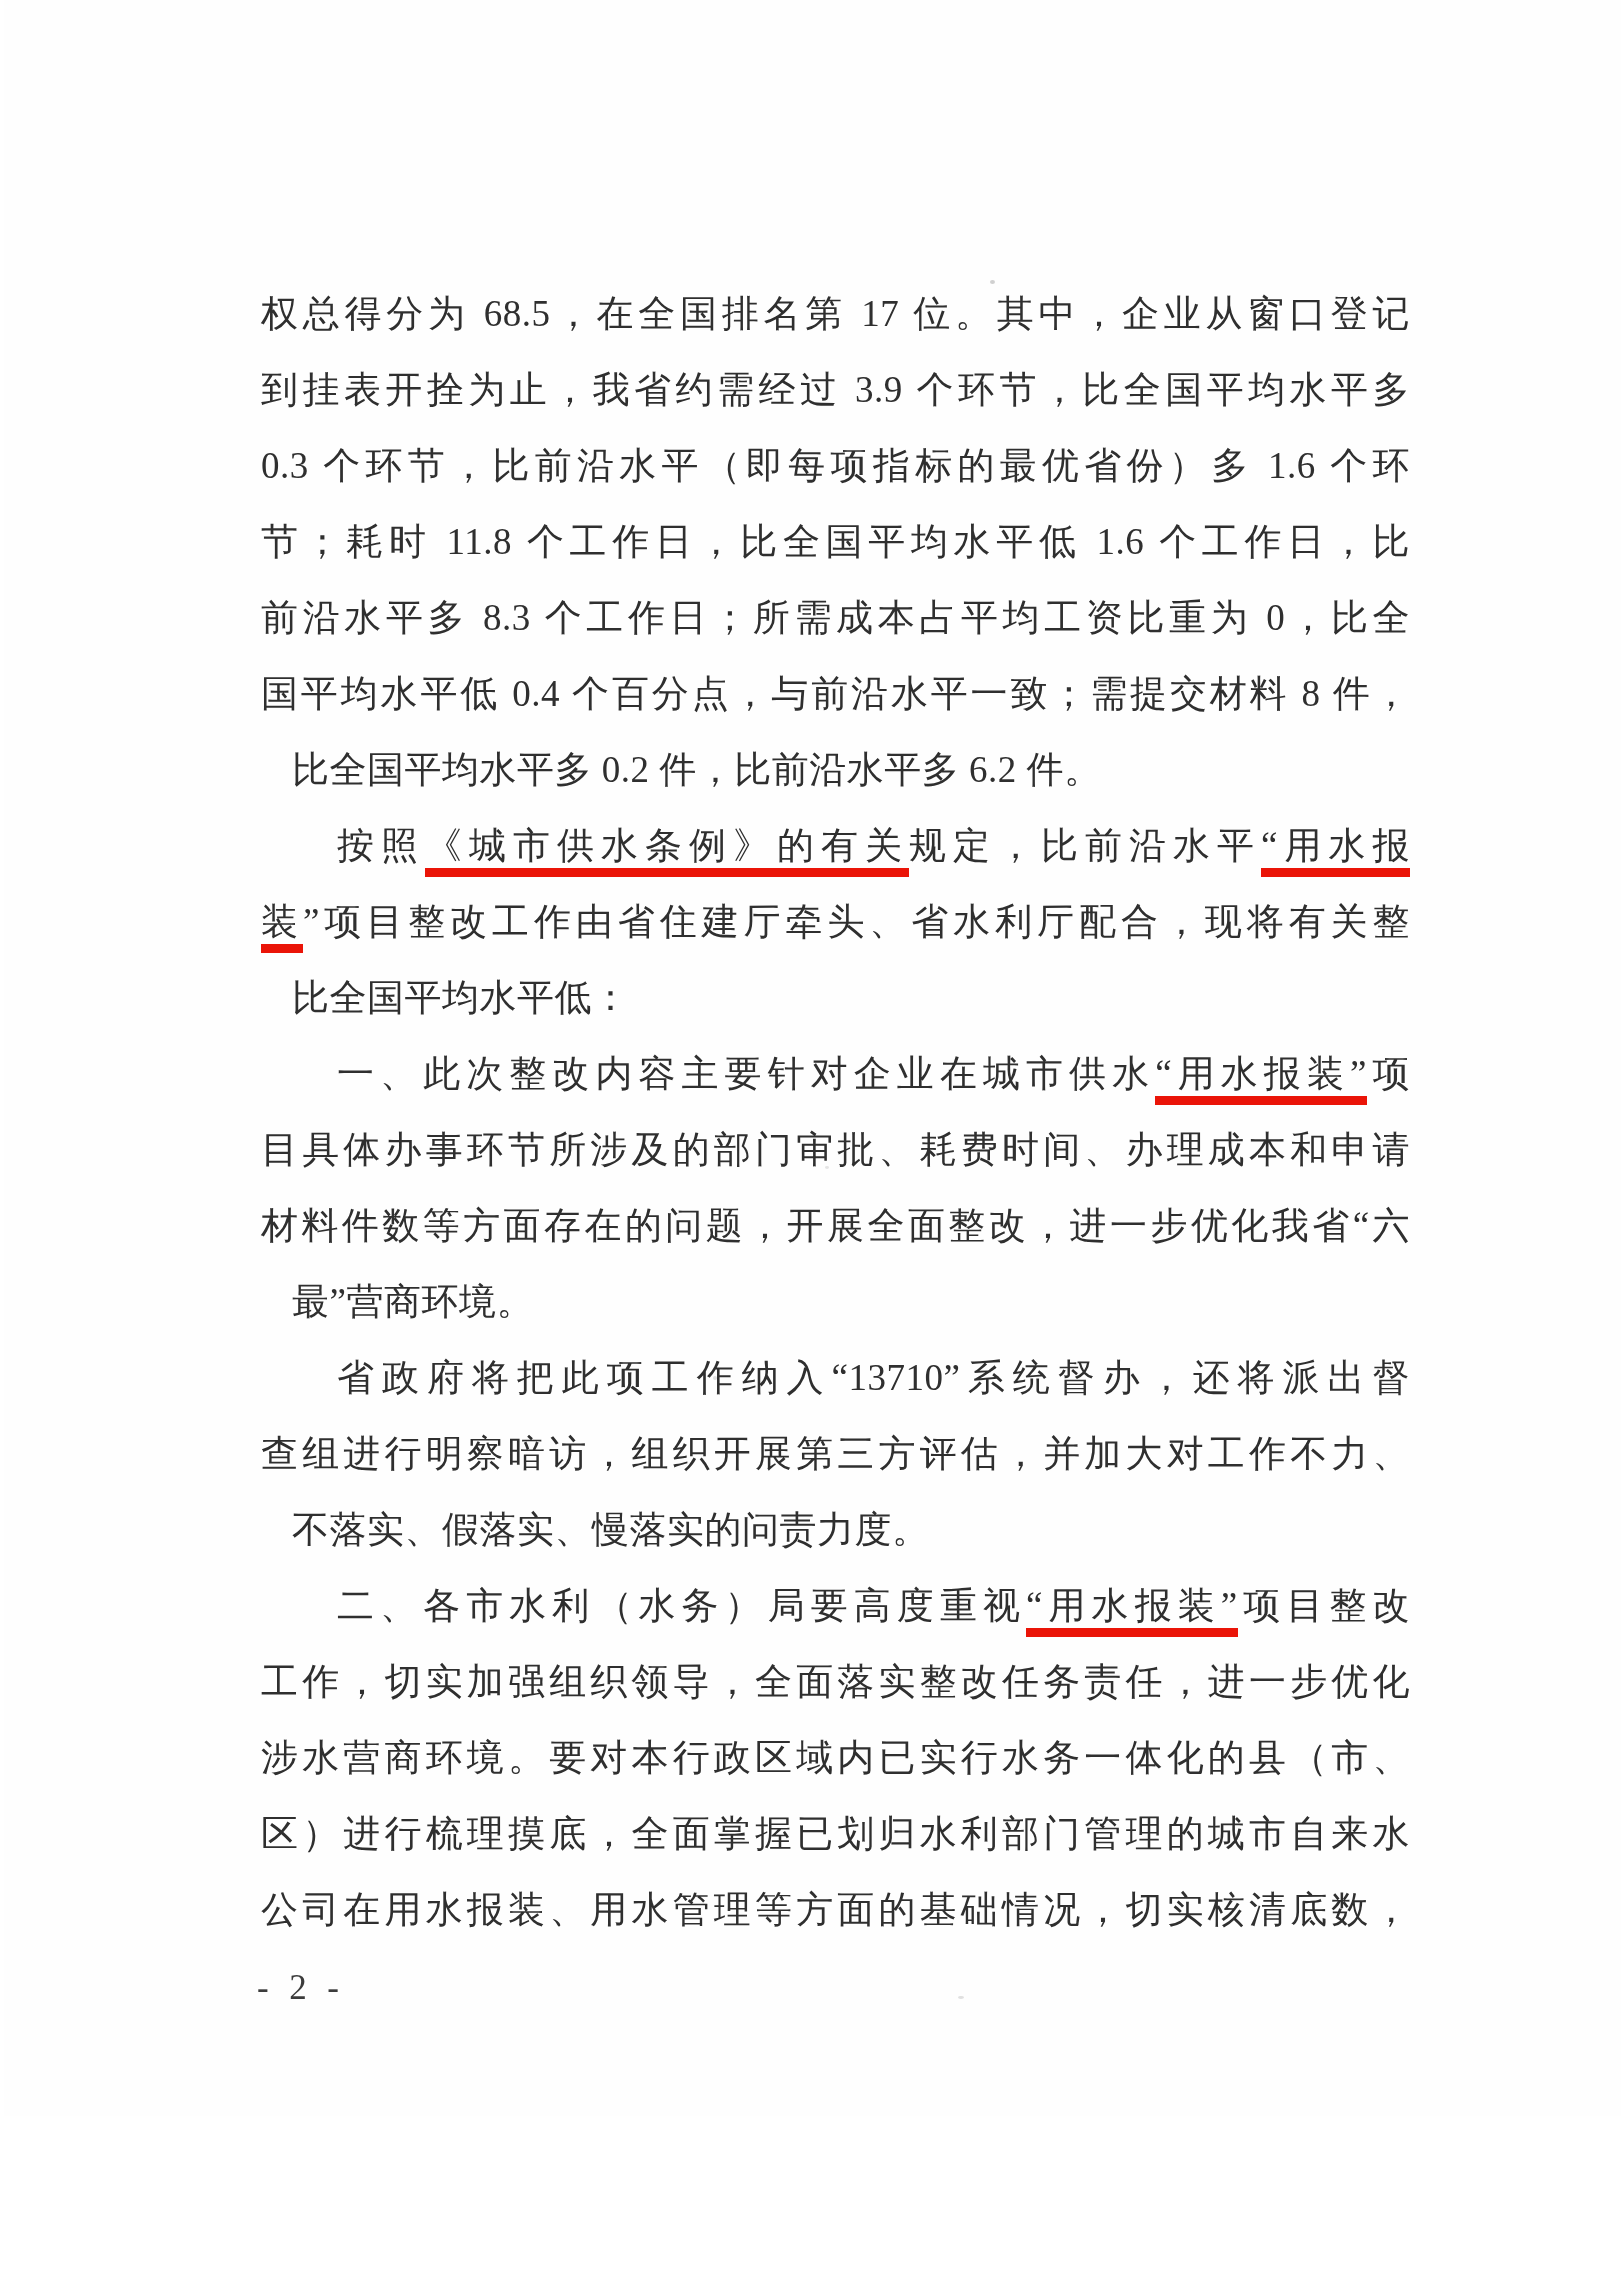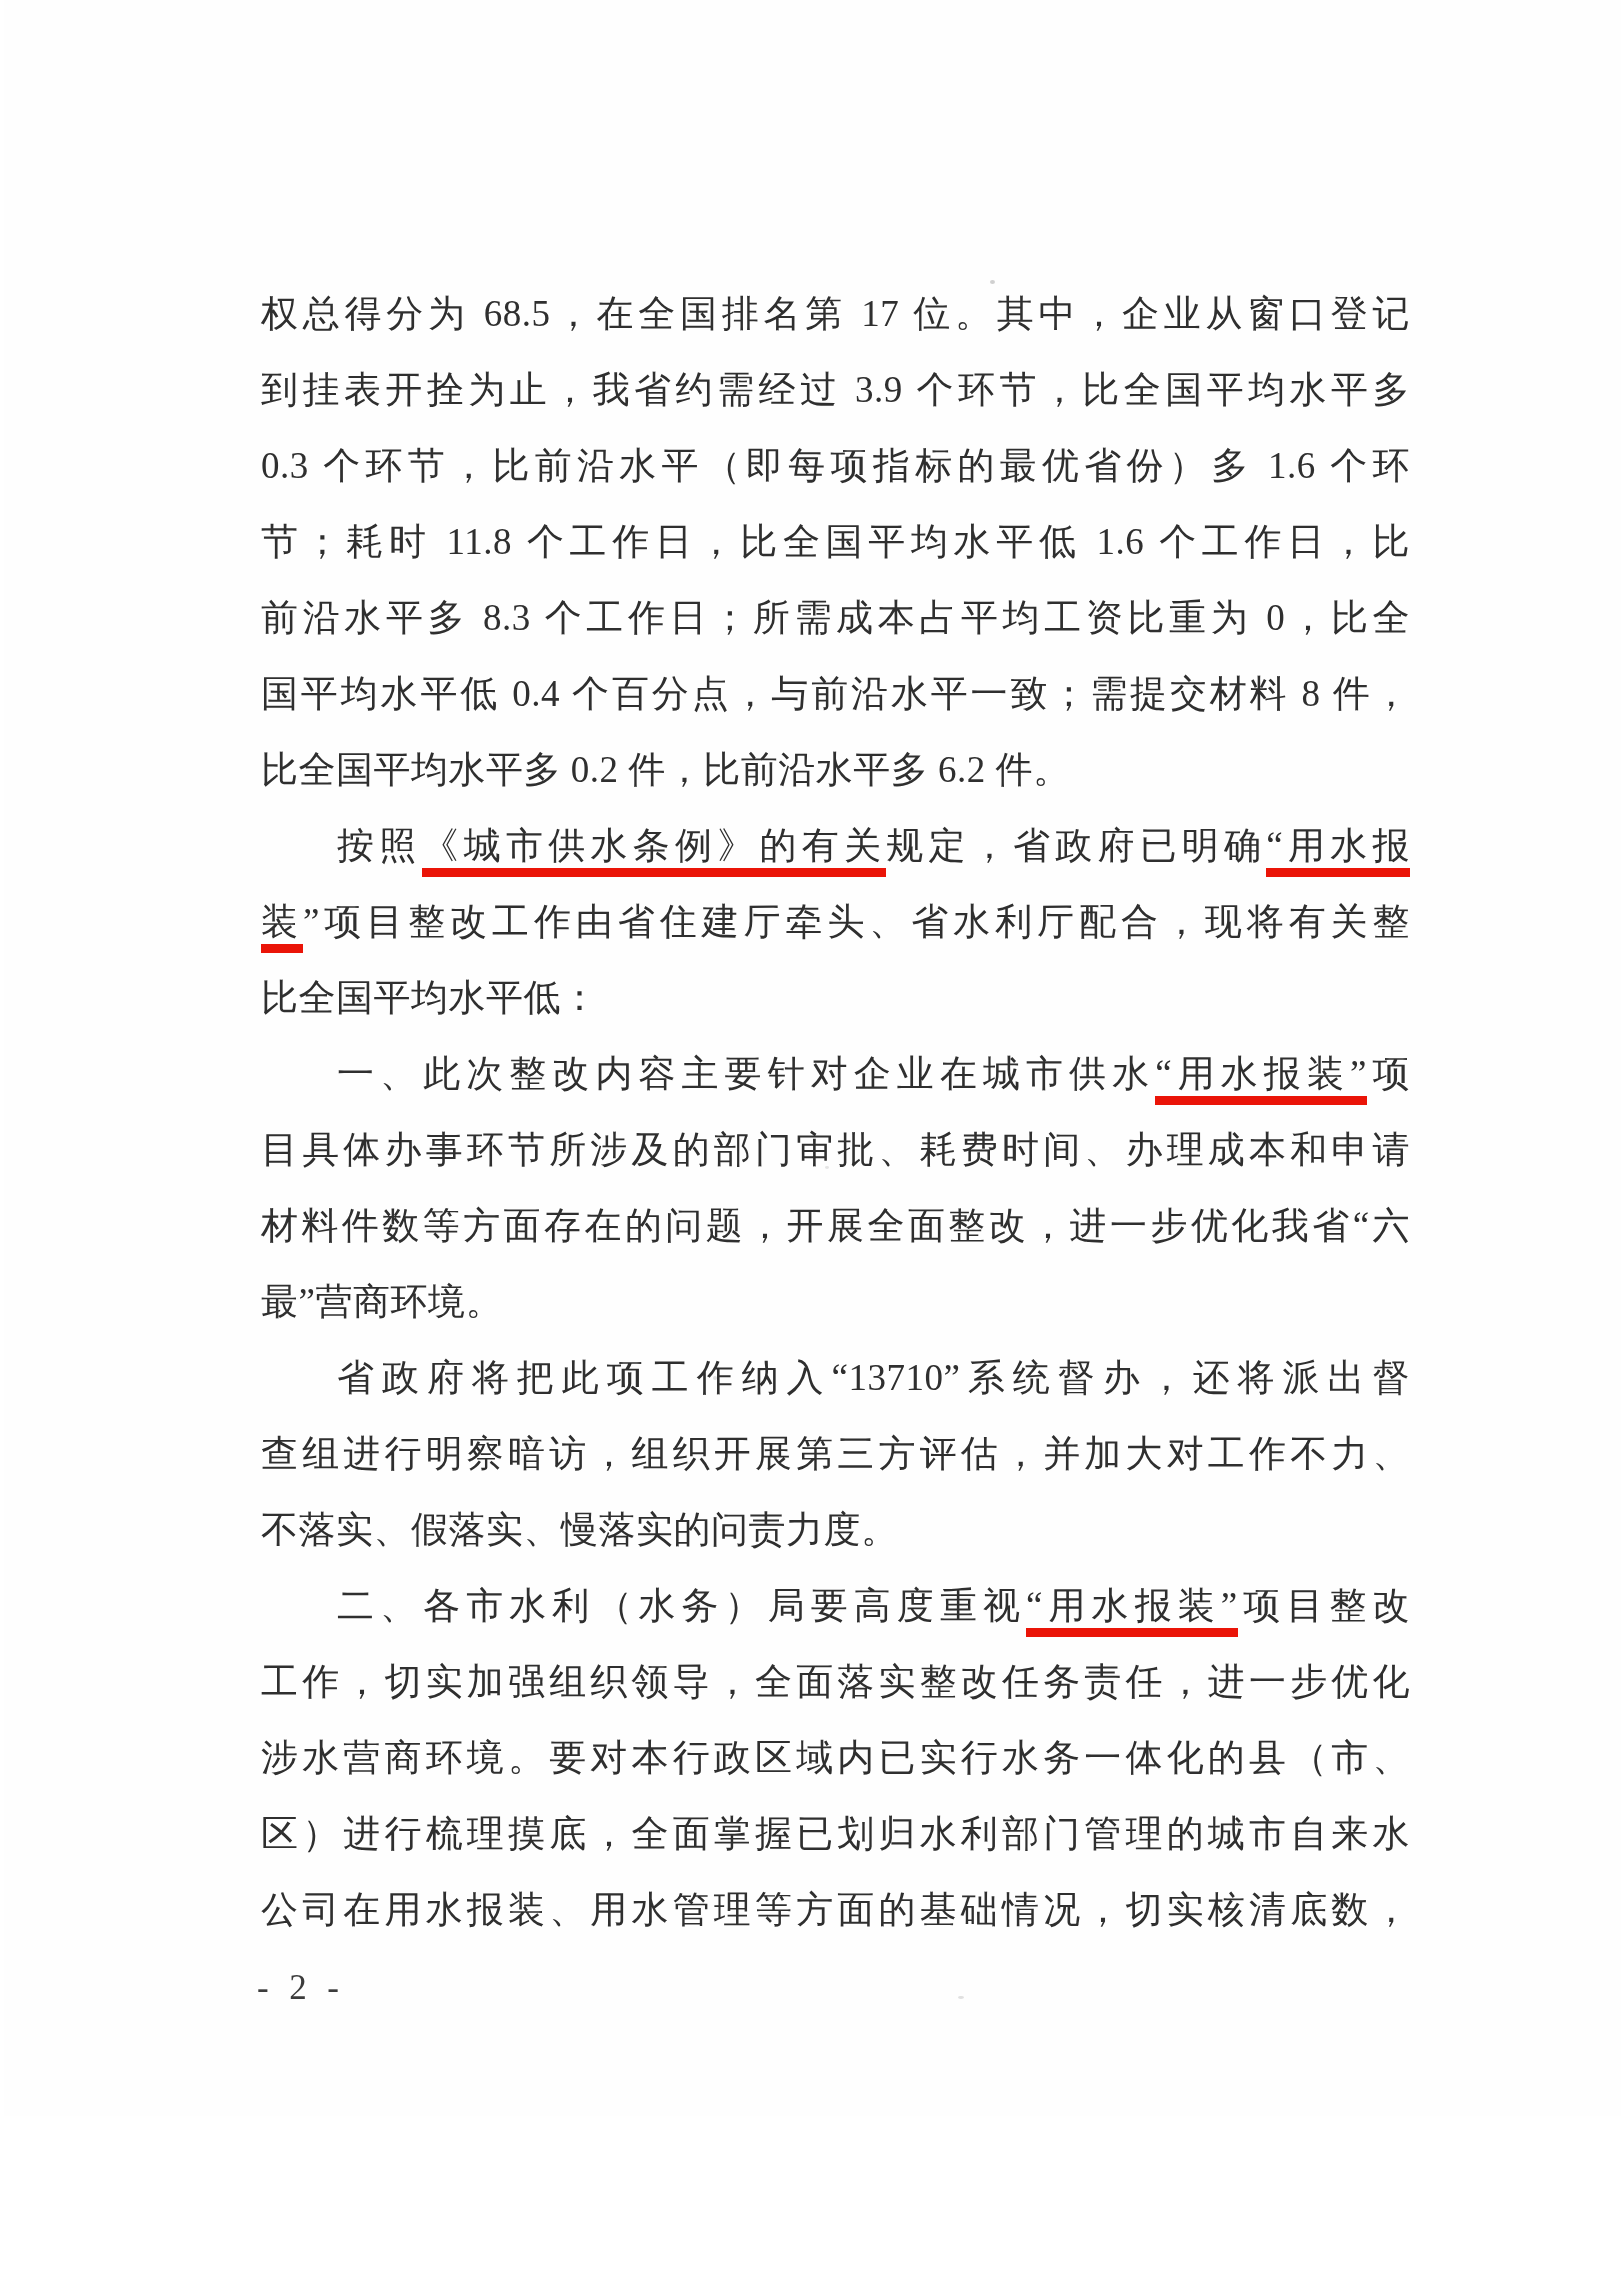--- a/index.html
+++ b/index.html
@@ -32,20 +32,21 @@
     line-height: 76px;
     font-size: 37px;
     white-space: nowrap;
     text-align: justify;
     text-align-last: justify;
     text-justify: inter-character;
     letter-spacing: 0.5px;
   }
   .line.short {
     text-align-last: left;
+    margin-left: 31px;
   }
   .line.indent {
     text-indent: 76px;
   }
   .seg { white-space: nowrap; }
   .red-underline {
     border-bottom: 9.8px solid var(--red, #ea1408);
     padding-bottom: 2px;
   }
   .footer {
@@ -76,21 +77,21 @@
       <div class="paragraph">
         <div class="line"><span class="seg">权总得分为 68.5，在全国排名第 17 位。其中，企业从窗口登记</span></div>
         <div class="line"><span class="seg">到挂表开拴为止，我省约需经过 3.9 个环节，比全国平均水平多</span></div>
         <div class="line"><span class="seg">0.3 个环节，比前沿水平（即每项指标的最优省份）多 1.6 个环</span></div>
         <div class="line"><span class="seg">节；耗时 11.8 个工作日，比全国平均水平低 1.6 个工作日，比</span></div>
         <div class="line"><span class="seg">前沿水平多 8.3 个工作日；所需成本占平均工资比重为 0，比全</span></div>
         <div class="line"><span class="seg">国平均水平低 0.4 个百分点，与前沿水平一致；需提交材料 8 件，</span></div>
         <div class="line short"><span class="seg">比全国平均水平多 0.2 件，比前沿水平多 6.2 件。</span></div>
       </div>
       <div class="paragraph">
-        <div class="line indent"><span class="seg">按照</span><span class="seg red-underline">《城市供水条例》的有关</span><span class="seg">规定，省政府已明确</span><span class="seg red-underline">“用水报</span></div>
+        <div class="line indent"><span class="seg">按照</span><span class="seg red-underline">《城市供水条例》的有关</span><span class="seg">规定，比前沿水平</span><span class="seg red-underline">“用水报</span></div>
         <div class="line"><span class="seg red-underline">装</span><span class="seg">”项目整改工作由省住建厅牵头、省水利厅配合，现将有关整</span></div>
         <div class="line short"><span class="seg">比全国平均水平低：</span></div>
       </div>
       <div class="paragraph">
         <div class="line indent"><span class="seg">一、此次整改内容主要针对企业在城市供水</span><span class="seg red-underline">“用水报装”</span><span class="seg">项</span></div>
         <div class="line"><span class="seg">目具体办事环节所涉及的部门审批、耗费时间、办理成本和申请</span></div>
         <div class="line"><span class="seg">材料件数等方面存在的问题，开展全面整改，进一步优化我省“六</span></div>
         <div class="line short"><span class="seg">最”营商环境。</span></div>
       </div>
       <div class="paragraph">

